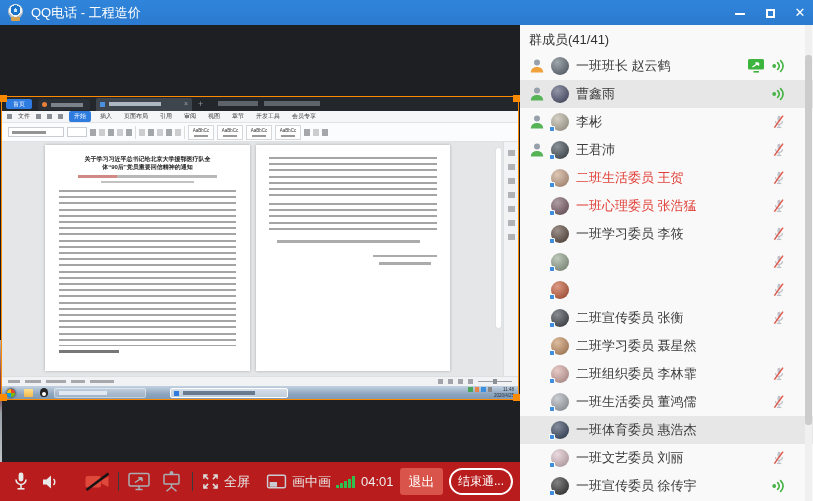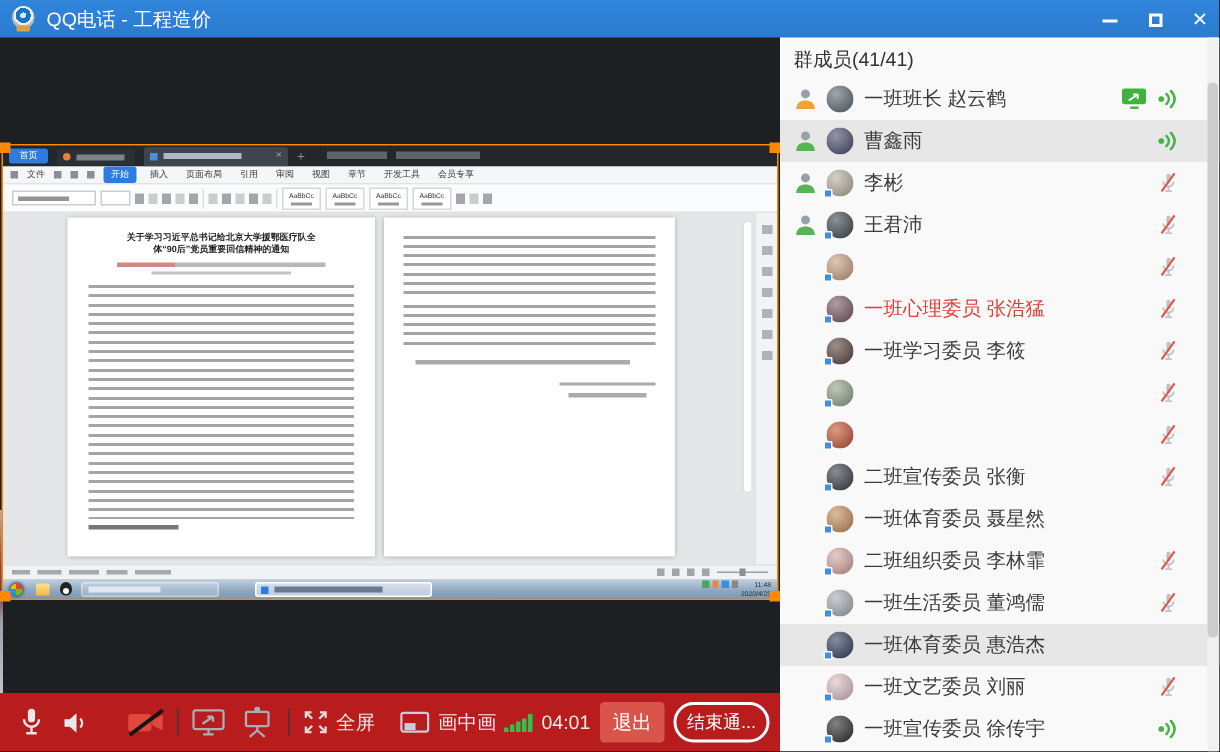--- a/index.html
+++ b/index.html
@@ -456,20 +456,21 @@
           <line x1="5.8" y1="13.4" x2="10.3" y2="13.4" stroke="#bfc3c9" stroke-width="1.3"></line>
           <line x1="3.4" y1="13.6" x2="12" y2="1.6" stroke="#e2574b" stroke-width="1.5"></line>
         </svg>
       </span>
     </div>
         <div class="m-row">
 
       <span class="avatar" style="background-color: rgb(201, 161, 132);">
         <i class="badge"></i>
       </span>
+      <span class="m-name red">二班生活委员 王贺</span>
       <span class="m-status">
 
         <svg class="st-muted" width="16" height="16" viewBox="0 0 16 16">
           <rect x="6.6" y="1.8" width="2.9" height="6" rx="1.45" fill="#bfc3c9"></rect>
           <path d="M4.6 7 a3.4 3.4 0 0 0 6.8 0" stroke="#bfc3c9" stroke-width="1.3" fill="none"></path>
           <line x1="8" y1="10.6" x2="8" y2="13" stroke="#bfc3c9" stroke-width="1.3"></line>
           <line x1="5.8" y1="13.4" x2="10.3" y2="13.4" stroke="#bfc3c9" stroke-width="1.3"></line>
           <line x1="3.4" y1="13.6" x2="12" y2="1.6" stroke="#e2574b" stroke-width="1.5"></line>
         </svg>
       </span>
@@ -555,21 +556,21 @@
           <line x1="5.8" y1="13.4" x2="10.3" y2="13.4" stroke="#bfc3c9" stroke-width="1.3"></line>
           <line x1="3.4" y1="13.6" x2="12" y2="1.6" stroke="#e2574b" stroke-width="1.5"></line>
         </svg>
       </span>
     </div>
         <div class="m-row">
 
       <span class="avatar" style="background-color: rgb(199, 142, 94);">
         <i class="badge"></i>
       </span>
-      <span class="m-name">一班体育委员 聂星然</span>
+      <span class="m-name">二班学习委员 聂星然</span>
       <span class="m-status">
         
         
         
       </span>
     </div>
         <div class="m-row">
 
       <span class="avatar" style="background-color: rgb(215, 168, 162);">
         <i class="badge"></i>

